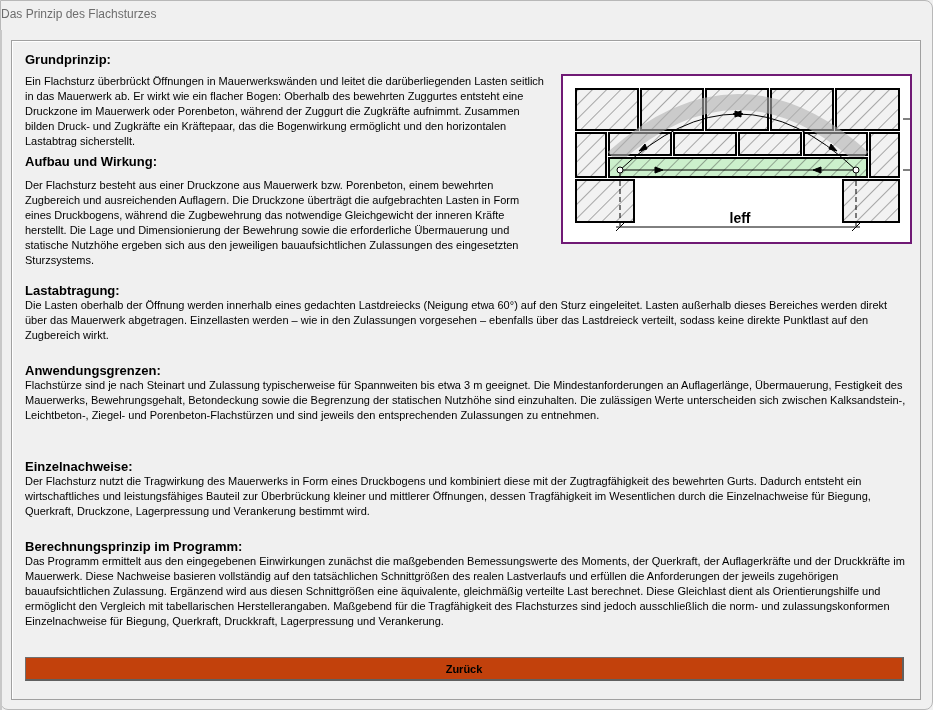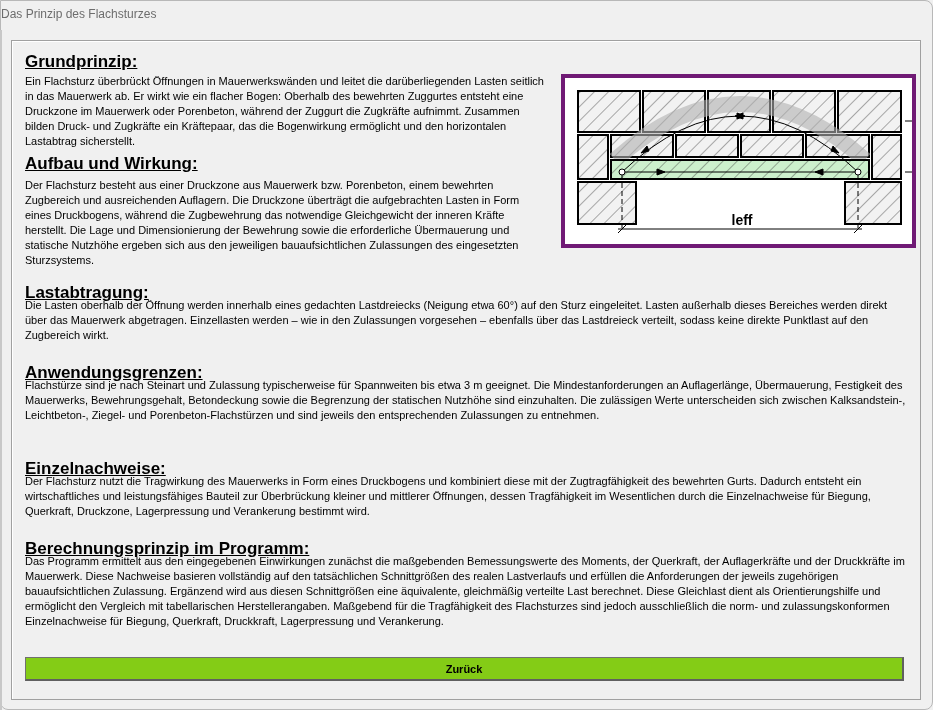--- a/index.html
+++ b/index.html
@@ -24,34 +24,34 @@
     position:absolute; left:0; top:30px; width:2px; height:680px;
     background:linear-gradient(#c8c8c8,#c8c8c8);
   }
   .panel {
     position:absolute; left:11px; top:40px; width:908px; height:658px;
     border:1px solid #a0a0a0; box-shadow: inset 1px 1px 0 #fff;
     background:#f0f0f0;
   }
   .sec-title {
     position:absolute; left:25px;
-    font-size:17px; font-weight:bold; text-decoration:underline;
+    font-size:13px; font-weight:bold; 
   }
   .sec-body {
     position:absolute; left:25px;
     font-size:11px; line-height:15px;
   }
   .figure {
     position:absolute; left:561px; top:74px; width:347px; height:166px;
-    background:#fff; border:4px solid #701a75;
+    background:#fff; border:2px solid #701a75;
   }
   .back-btn {
     position:absolute; left:25px; top:657px; width:879px; height:24px;
     border:1px solid #707070; border-bottom:2px solid #606060; border-right:2px solid #606060;
-    background:#84cc16;
+    background:#c2410c;
     font-family:"Liberation Sans", sans-serif;
     font-size:11px; font-weight:bold;
     display:flex; align-items:center; justify-content:center;
     box-sizing:border-box; padding:0; cursor:pointer;
   }
 </style>
 </head>
 <body>
 
 <div class="window">

